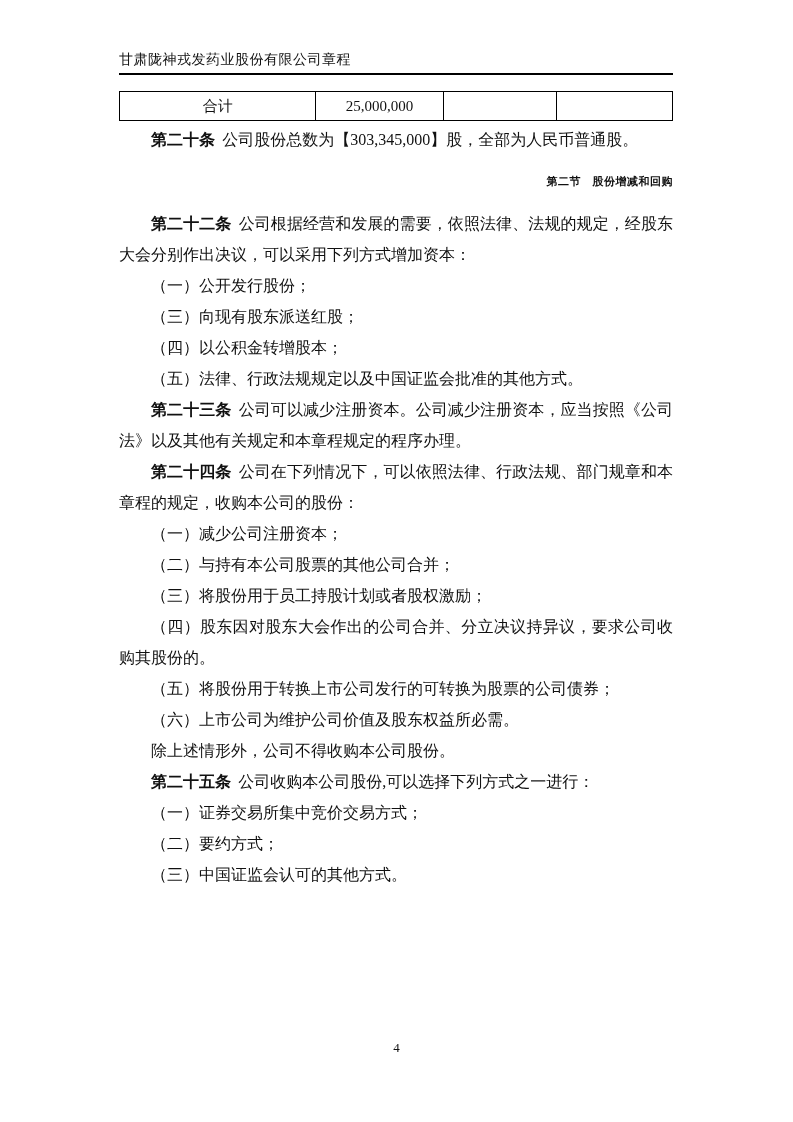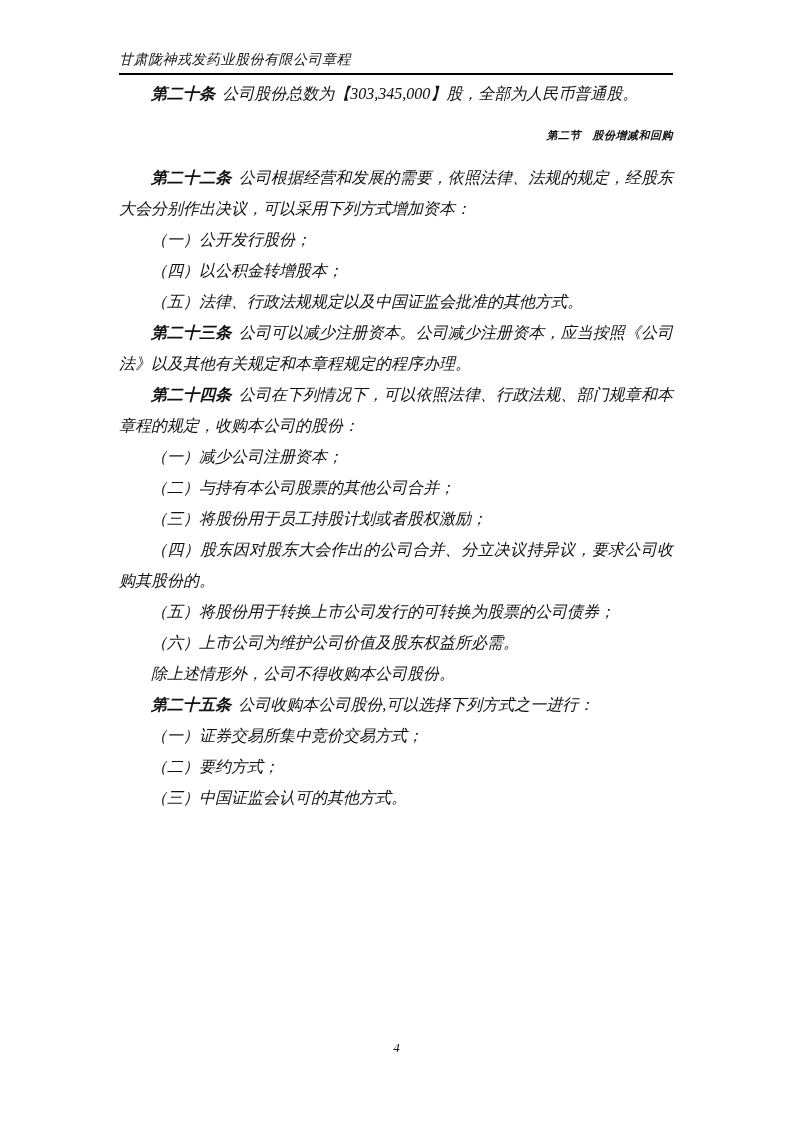--- a/index.html
+++ b/index.html
@@ -6,21 +6,20 @@
   html, body { margin: 0; padding: 0; }
   body { background: #ffffff; }
   .page {
     position: relative;
     width: 793px;
     height: 1122px;
     background: #ffffff;
     overflow: hidden;
     font-family: "Liberation Serif", "DejaVu Serif", serif;
     color: #111111;
-    font-style: italic;
   }
   .content {
     position: absolute;
     left: 119px;
     top: 51px;
     width: 554px;
   }
   .header-title {
     font-size: 14px;
     line-height: 17px;
@@ -81,30 +80,41 @@
   }
 </style>
 </head>
 <body>
 
 <div class="page">
   <div class="content">
 
     <div class="header-title">甘肃陇神戎发药业股份有限公司章程</div>
 
+    <table class="summary">
+      <tbody>
+        <tr>
+          <td class="c1">合计</td>
+          <td class="c2">25,000,000</td>
+          <td class="c3"></td>
+          <td class="c4"></td>
+        </tr>
+      </tbody>
+    </table>
 
     <main>
       <p><span class="label">第二十条</span><span>公司股份总数为【303,345,000】股，全部为人民币普通股。</span></p>
 
 
       <p class="section-heading">第二节　股份增减和回购</p>
 
       <p><span class="label">第二十二条</span><span>公司根据经营和发展的需要，依照法律、法规的规定，经股东大会分别作出决议，可以采用下列方式增加资本：</span></p>
 
       <p>（一）公开发行股份；</p>
+      <p>（三）向现有股东派送红股；</p>
       <p>（四）以公积金转增股本；</p>
       <p>（五）法律、行政法规规定以及中国证监会批准的其他方式。</p>
 
       <p><span class="label">第二十三条</span><span>公司可以减少注册资本。公司减少注册资本，应当按照《公司法》以及其他有关规定和本章程规定的程序办理。</span></p>
 
       <p><span class="label">第二十四条</span><span>公司在下列情况下，可以依照法律、行政法规、部门规章和本章程的规定，收购本公司的股份：</span></p>
 
       <p>（一）减少公司注册资本；</p>
       <p>（二）与持有本公司股票的其他公司合并；</p>
       <p>（三）将股份用于员工持股计划或者股权激励；</p>

